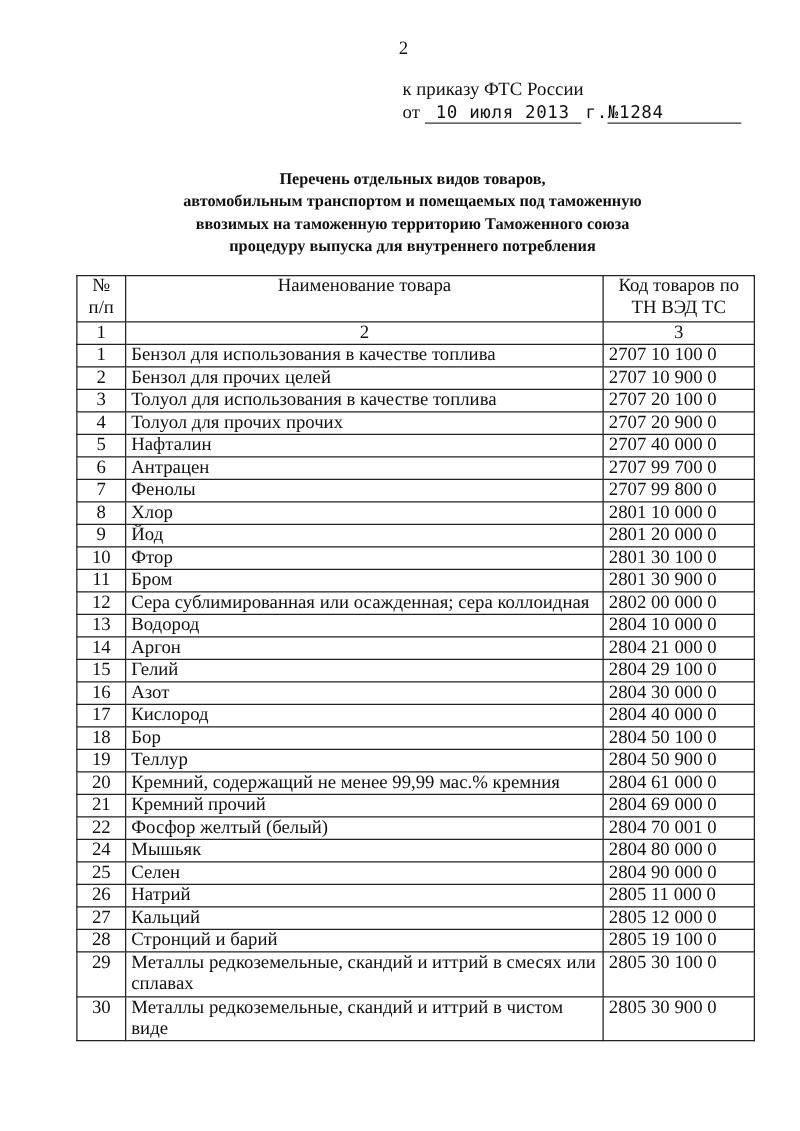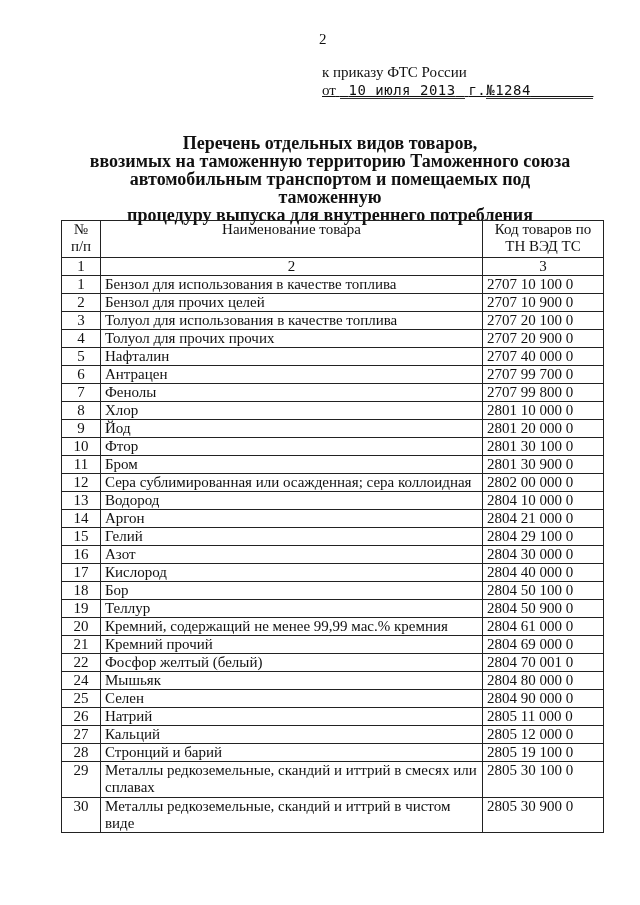--- a/index.html
+++ b/index.html
@@ -7,29 +7,29 @@
     width: 640px; height: 905px; position: relative; overflow: hidden;
     font-family: "Liberation Serif", "DejaVu Serif", serif; color: #111;
   }
   .page-number {
     position: absolute; left: 319px; top: 31px; font-size: 15px;
   }
   .appendix {
     position: absolute; left: 322px; top: 63px; font-size: 15px; line-height: 18px;
   }
   .appendix .line { white-space: nowrap; }
-  .order-line { white-space: nowrap; text-decoration: underline; }
+  .order-line { white-space: nowrap; }
   .order-line .typed {
     font-family: "DejaVu Sans Mono", "Liberation Mono", monospace;
     font-size: 14px; letter-spacing: 0.5px;
   }
   .order-line .u { border-bottom: 1px solid #333; padding-bottom: 0px; }
   .title {
     position: absolute; left: 80px; width: 500px; top: 134px;
-    text-align: center; font-weight: bold; font-size: 18px; line-height: 18px;
+    text-align: center; font-weight: bold; font-size: 13px; line-height: 18px;
   }
   table.goods {
     position: absolute; left: 61px; top: 220px; width: 542px;
     border-collapse: collapse; font-size: 15px; table-layout: fixed;
   }
   table.goods td, table.goods th {
     border: 1px solid #222; padding: 0 4px; font-weight: normal;
     vertical-align: top; line-height: 17px;
   }
   col.c-num { width: 39px; }
@@ -52,22 +52,22 @@
   <div class="line">к приказу ФТС России</div>
   <div class="order-line">
     <span>от</span>
     <span class="u typed">&nbsp;<span>10 июля 2013</span>&nbsp;</span>
     <span class="typed">г.</span><span class="u typed"><span>№1284</span>&nbsp;&nbsp;&nbsp;&nbsp;&nbsp;&nbsp;&nbsp;</span>
   </div>
 </div>
 
 <div class="title">
   <div>Перечень отдельных видов товаров,</div>
+  <div>автомобильным транспортом и помещаемых под таможенную</div>
   <div>ввозимых на таможенную территорию Таможенного союза</div>
-  <div>автомобильным транспортом и помещаемых под таможенную</div>
   <div>процедуру выпуска для внутреннего потребления</div>
 </div>
 
 <table class="goods">
   <colgroup>
     <col class="c-num">
       <col class="c-name">
       <col class="c-code">
   </colgroup>
   <thead>

